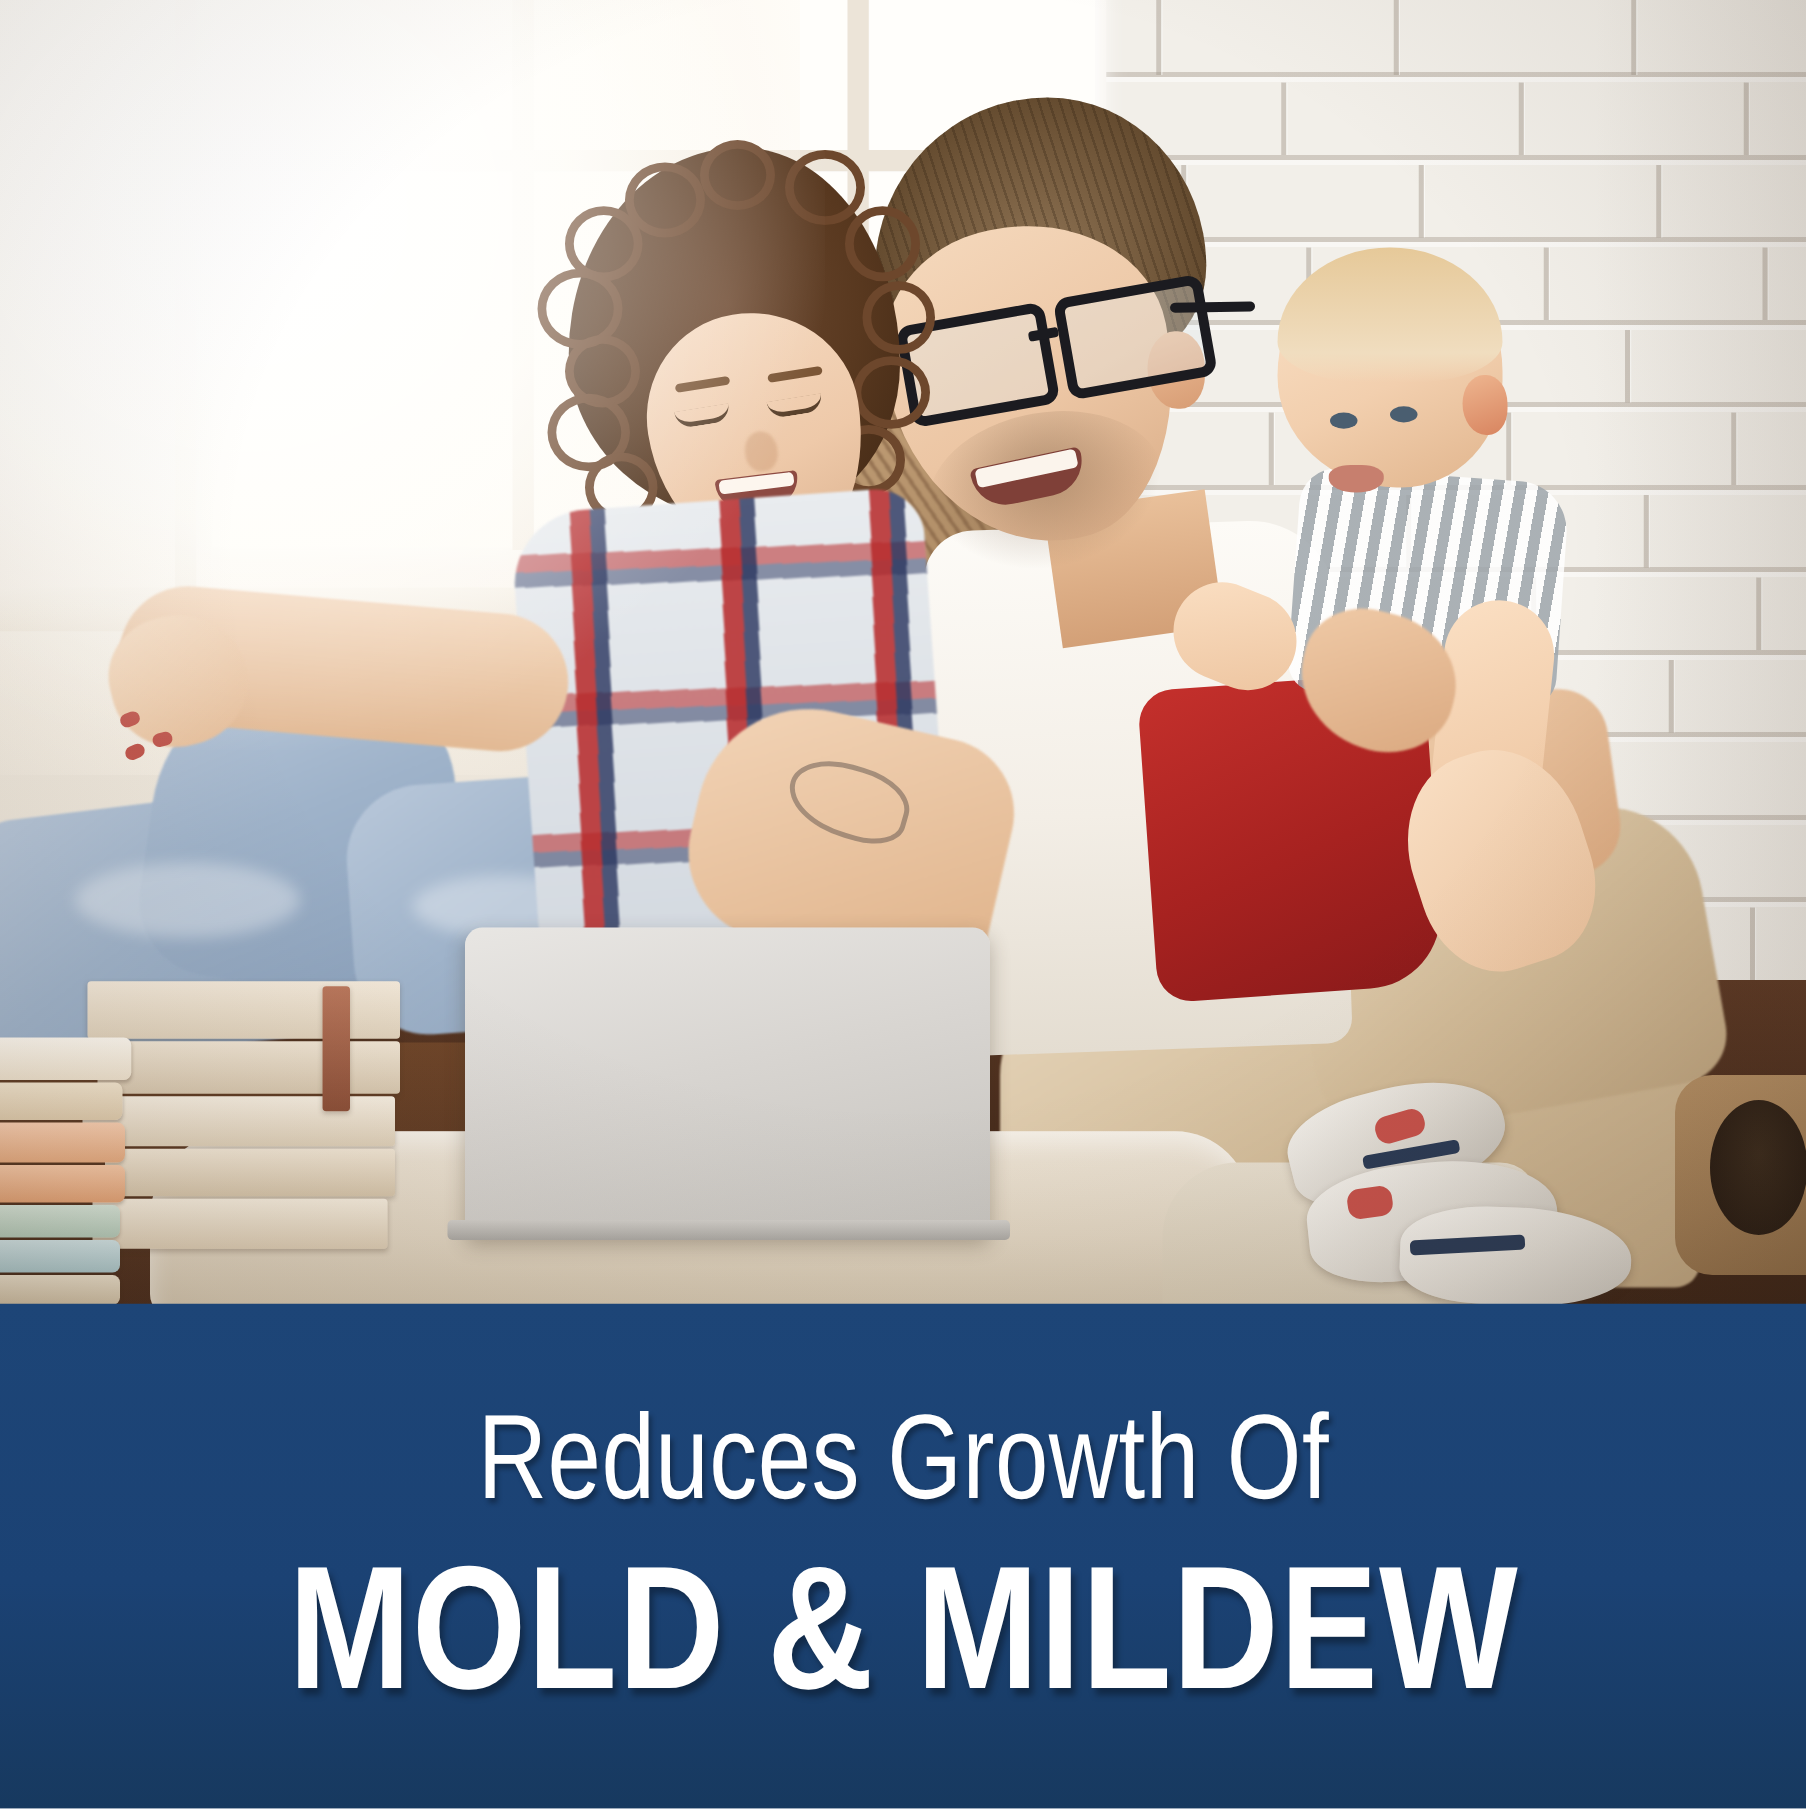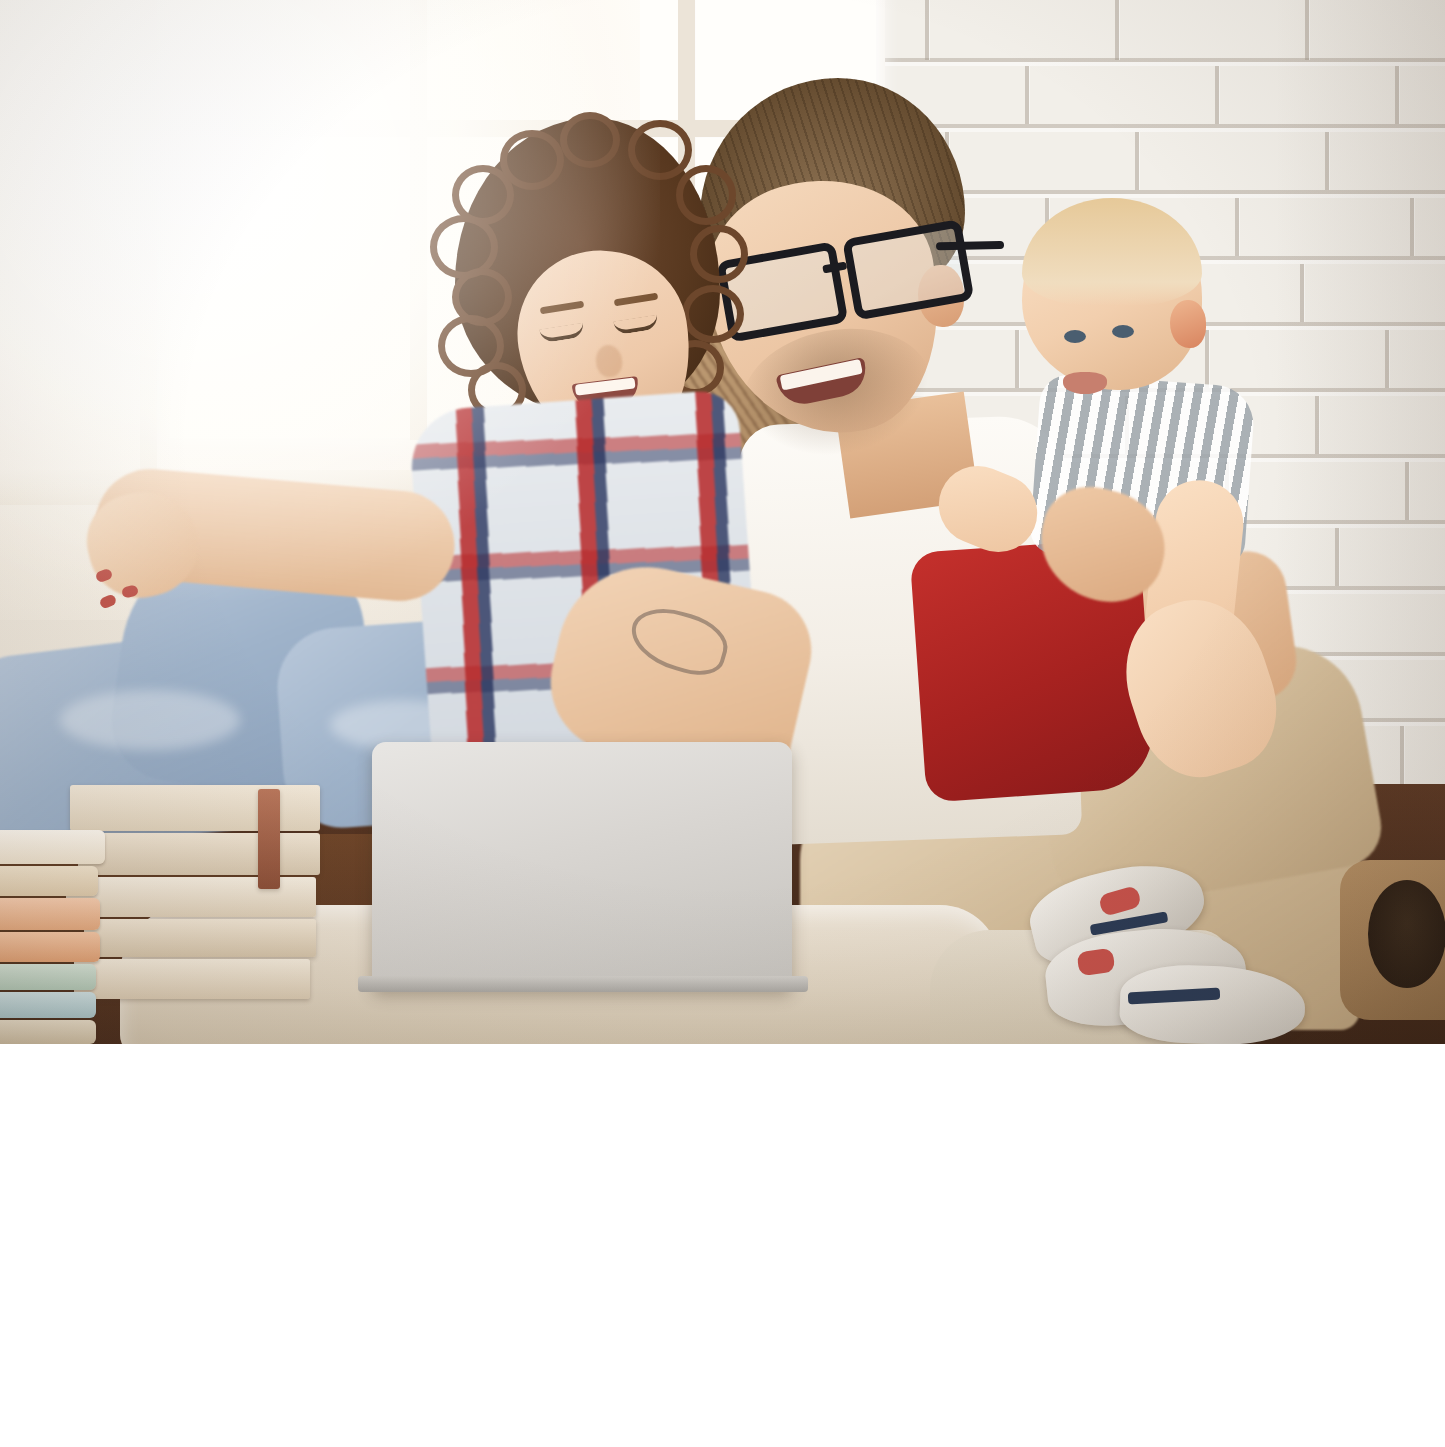--- a/index.html
+++ b/index.html
@@ -684,14 +684,18 @@
     <div class="shoe-stripe" style="left:1128px; top:990px; width:92px; height:12px; transform:rotate(-3deg);"></div>
     <div class="shoe-red" style="left:1100px; top:890px; width:40px; height:22px; transform:rotate(-16deg);"></div>
     <div class="shoe-red" style="left:1078px; top:950px; width:36px; height:24px; transform:rotate(-8deg);"></div>
     <div class="boot"></div>
     <div class="boot-hole"></div>
 
     <div class="photo-softglow"></div>
     <div class="photo-vignette"></div>
   </div>
 
+  <div class="banner">
+    <div class="headline-top">Reduces Growth Of</div>
+    <div class="headline-main">MOLD &amp; MILDEW</div>
+  </div>
 
 </div>
 
 </body></html>

